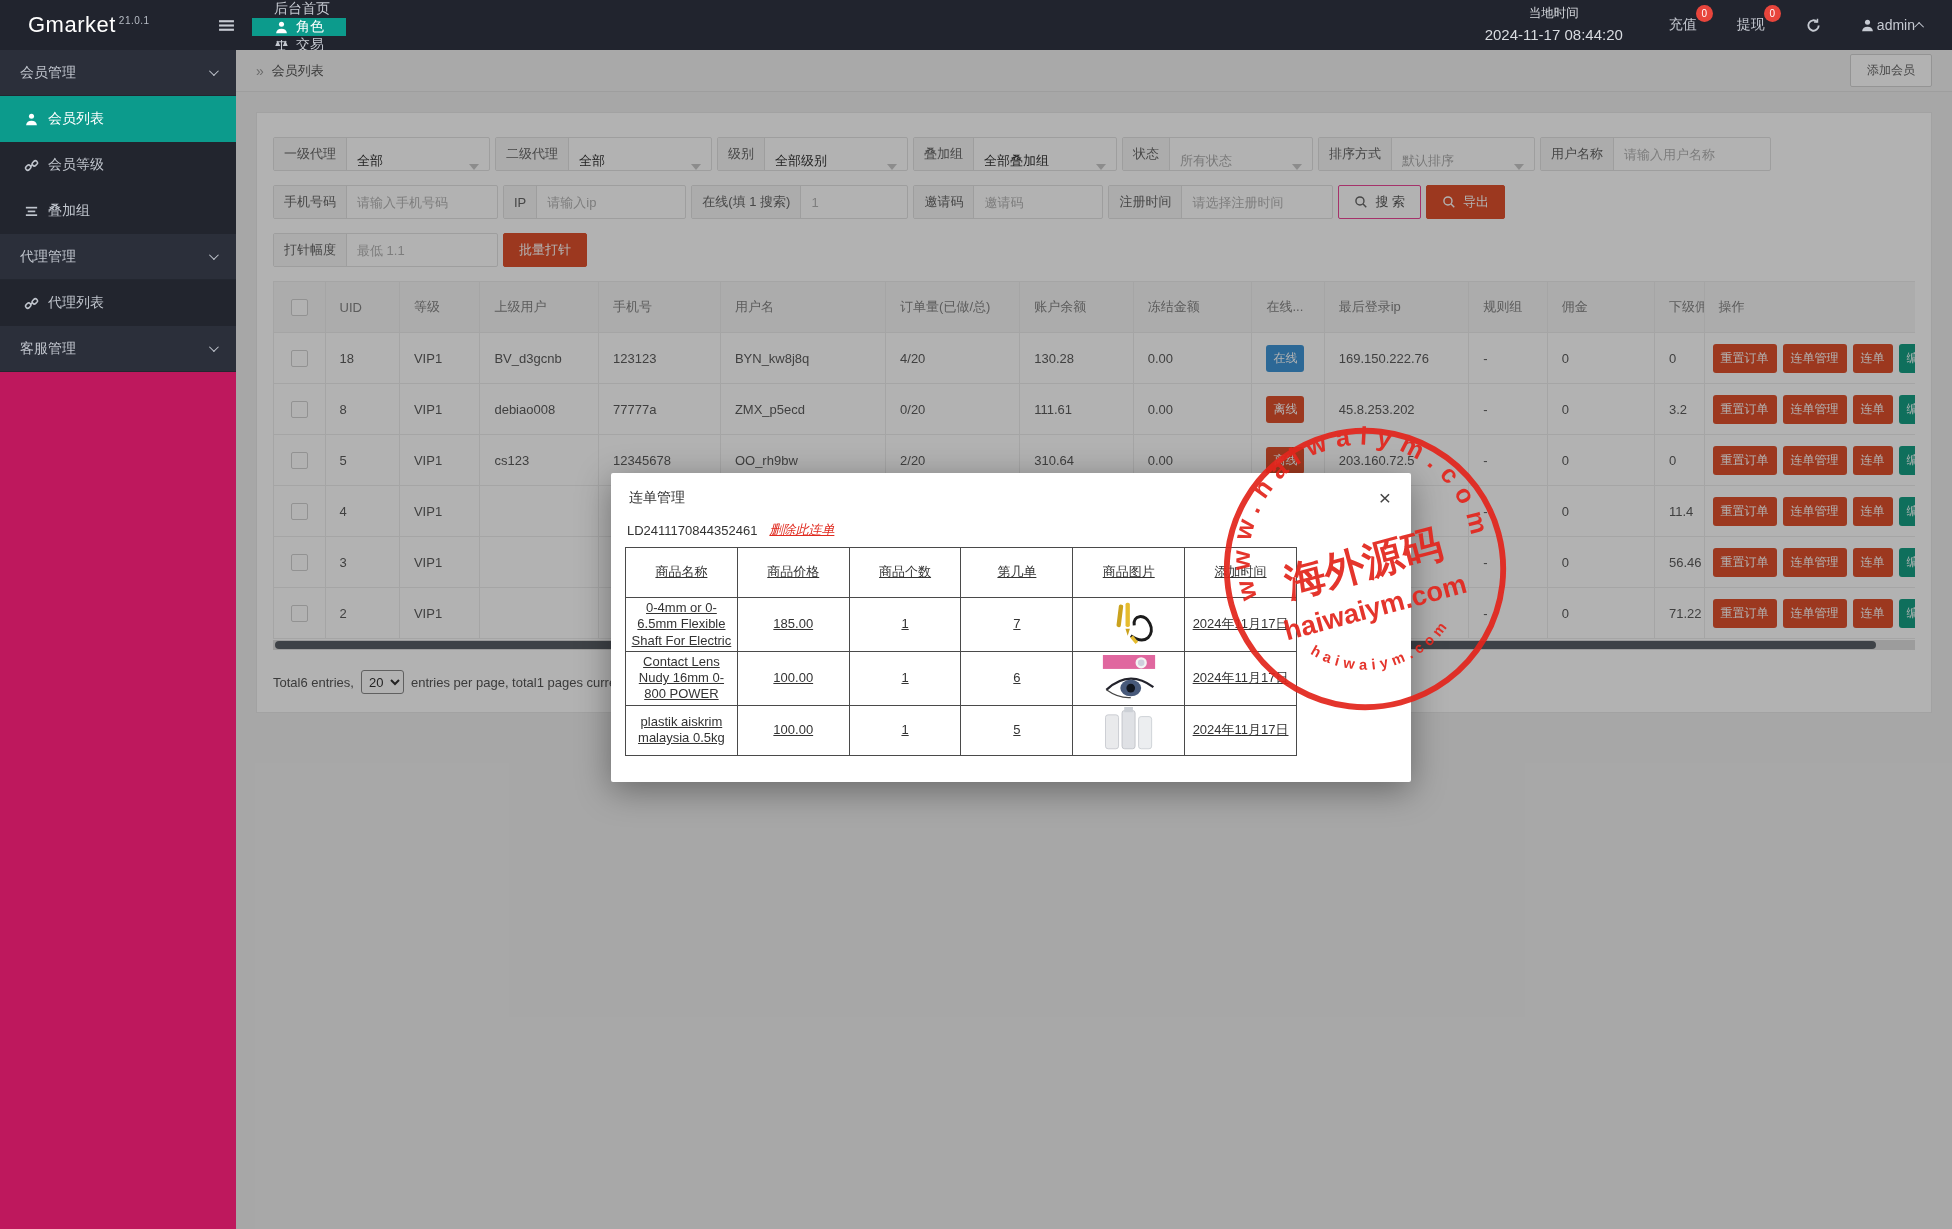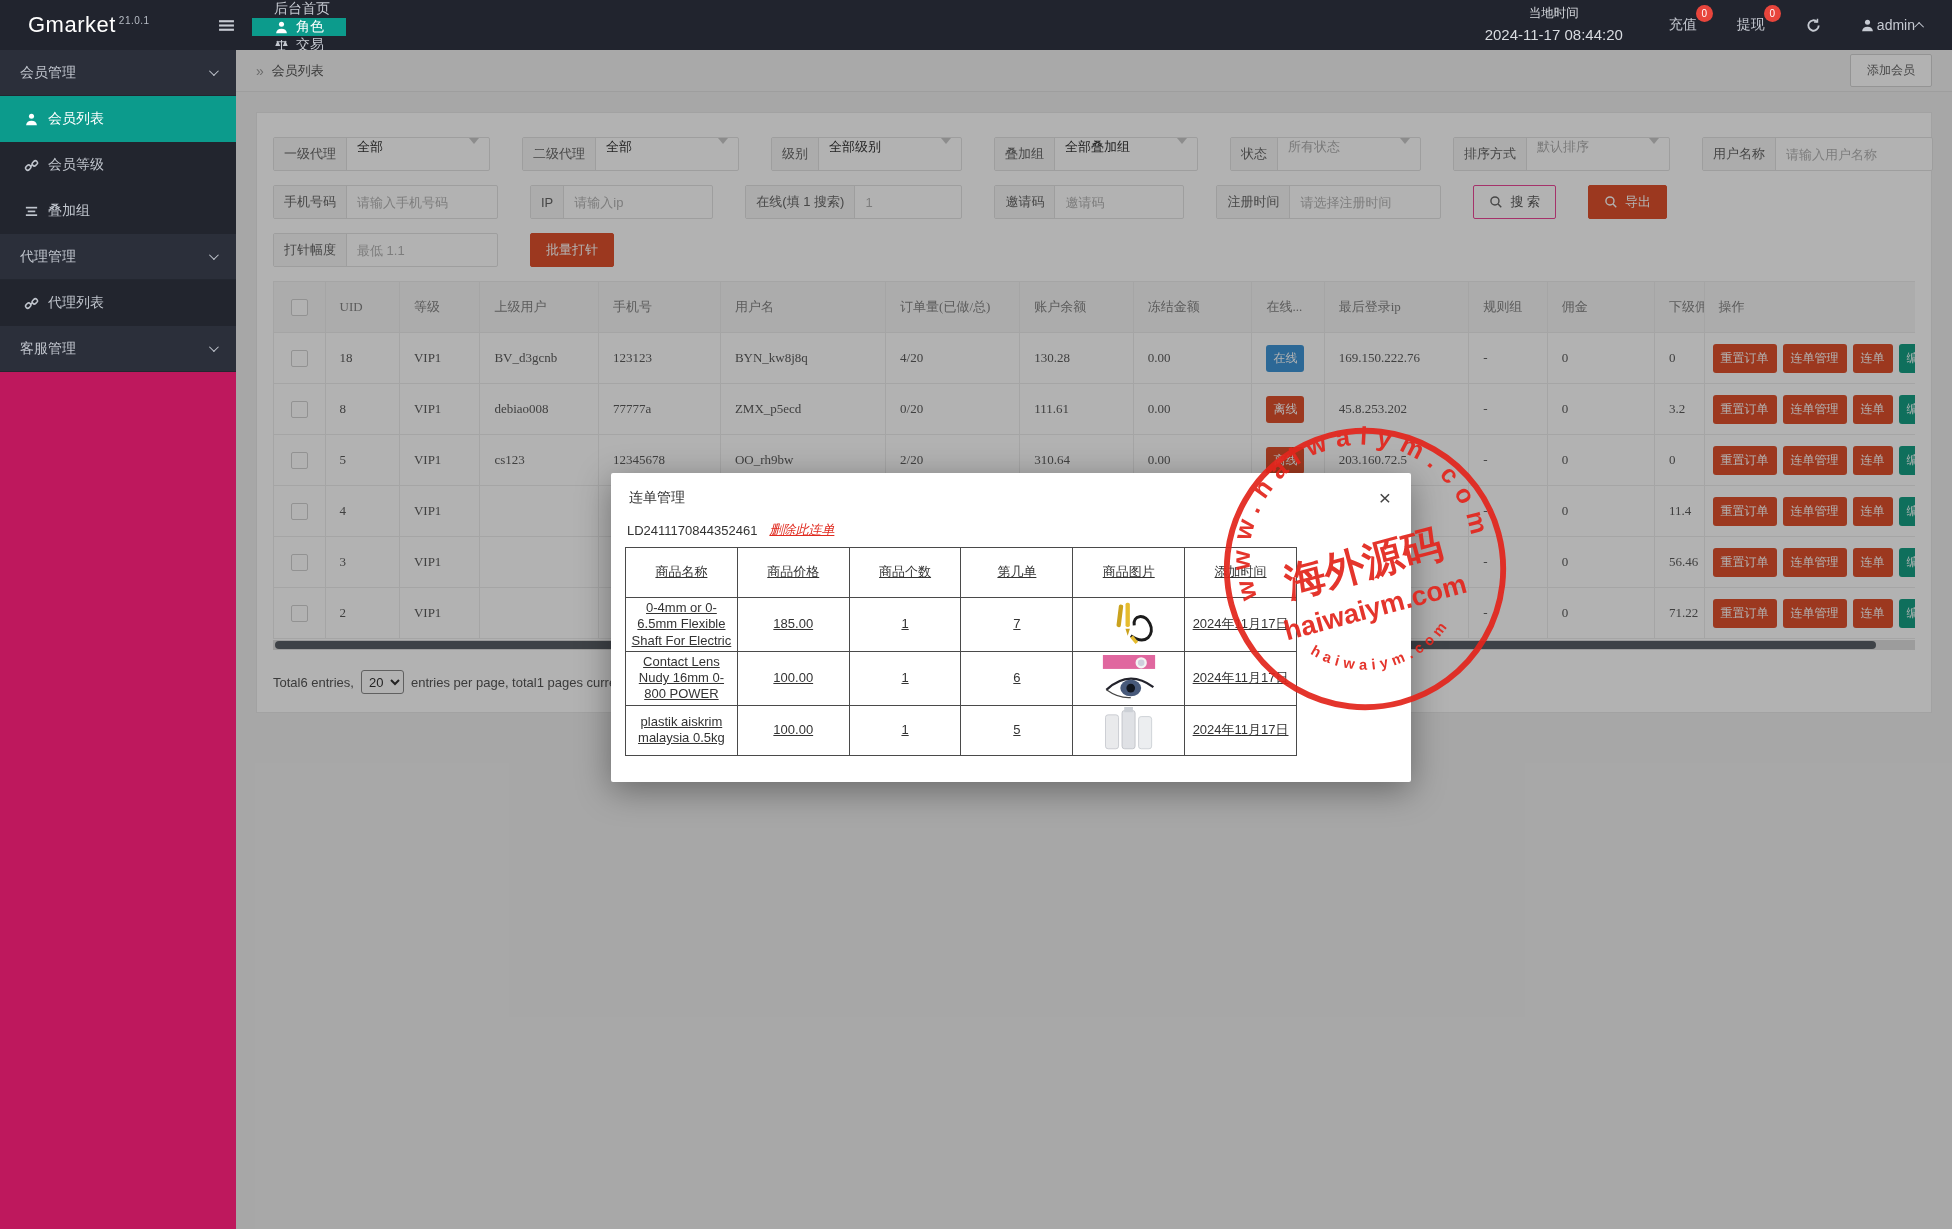--- a/index.html
+++ b/index.html
@@ -38,34 +38,34 @@
   .main { flex:1; position:relative; background:#f0f0f0; overflow:hidden; }
   .overlay { position:absolute; inset:0; background:rgba(0,0,0,.30); z-index:50; }
 
   .crumb-bar { height:42px; background:#f3f3f3; border-bottom:1px solid #e2e2e2; display:flex; align-items:center; padding:0 20px; font-size:13px; color:#555; }
   .crumb-arrow { color:#9a9a9a; margin-right:8px; font-size:14px; }
   .add-member-btn { margin-left:auto; background:#fff; border:1px solid #d5d5d5; border-radius:2px; padding:7px 16px; font-size:12px; color:#666; cursor:pointer; }
 
   .card { margin:20px; background:#fff; border:1px solid #e8e8e8; padding:24px 16px 18px; }
 
   
-  .frow { display:flex; gap:32px; margin-bottom:14px; align-items:center; }
+  .frow { display:flex; gap:5px; margin-bottom:14px; align-items:center; }
   .fgroup { display:flex; align-items:stretch; height:34px; border:1px solid #e3e3e3; border-radius:2px; background:#fff; }
   .flabel { background:#f7f7f7; border-right:1px solid #e3e3e3; display:flex; align-items:center; padding:0 10px; font-size:13px; color:#666; white-space:nowrap; }
-  .fvalue { display:flex; align-items:flex-start; justify-content:space-between; padding:0 10px; font-size:13px; color:#333; width:142px; cursor:pointer; }
+  .fvalue { display:flex; align-items:flex-end; justify-content:space-between; padding:0 10px; font-size:13px; color:#333; width:142px; cursor:pointer; }
   .fvalue.muted { color:#aeaeae; }
   .tri { width:0; height:0; border-left:5px solid transparent; border-right:5px solid transparent; border-top:6px solid #c9c9c9; margin-left:10px; flex-shrink:0; }
   .fgroup input { border:none; outline:none; padding:0 10px; font-size:13px; color:#333; background:transparent; }
   .fgroup input::placeholder { color:#b4b4b4; }
   .btn { display:inline-flex; align-items:center; gap:7px; height:34px; padding:0 15px; font-size:13px; border-radius:2px; cursor:pointer; border:1px solid #ec4899; background:#fff; color:#555; }
   .btn .ic svg { width:14px; height:14px; }
   .btn.orange { background:#e0512d; border-color:#e0512d; color:#fff; }
 
   
-  .table-wrap { margin-top:12px; overflow:hidden; width:100%;font-family:Liberation Serif, serif; }
+  .table-wrap { margin-top:12px; overflow:hidden; width:100%; }
   table.mtab { table-layout:fixed; width:1700px; border-collapse:collapse; font-size:13px; color:#5c5c5c; }
   .mtab th, .mtab td { border:1px solid #ececec; height:51px; padding:4px 4px 4px 14px; text-align:left; overflow:hidden; white-space:nowrap; }
   .mtab th { background:#f7f7f7; color:#848484; font-weight:normal; }
   .mtab .cbx-cell { text-align:center; padding:4px; }
   .cbx { width:17px; height:17px; border:1px solid #d2d2d2; border-radius:2px; background:#fff; margin:0 auto; cursor:pointer; }
   .badge-st { display:inline-block; padding:5px 7px; border-radius:3px; color:#fff; font-size:12px; }
   .badge-st.online { background:#4096d7; }
   .badge-st.offline { background:#e0512d; }
   .abtn { display:inline-block; padding:6px 8px; border-radius:3px; color:#fff; font-size:12px; margin-right:6px; cursor:pointer; background:#e0512d; }
   .abtn.teal { background:#16a085; }

